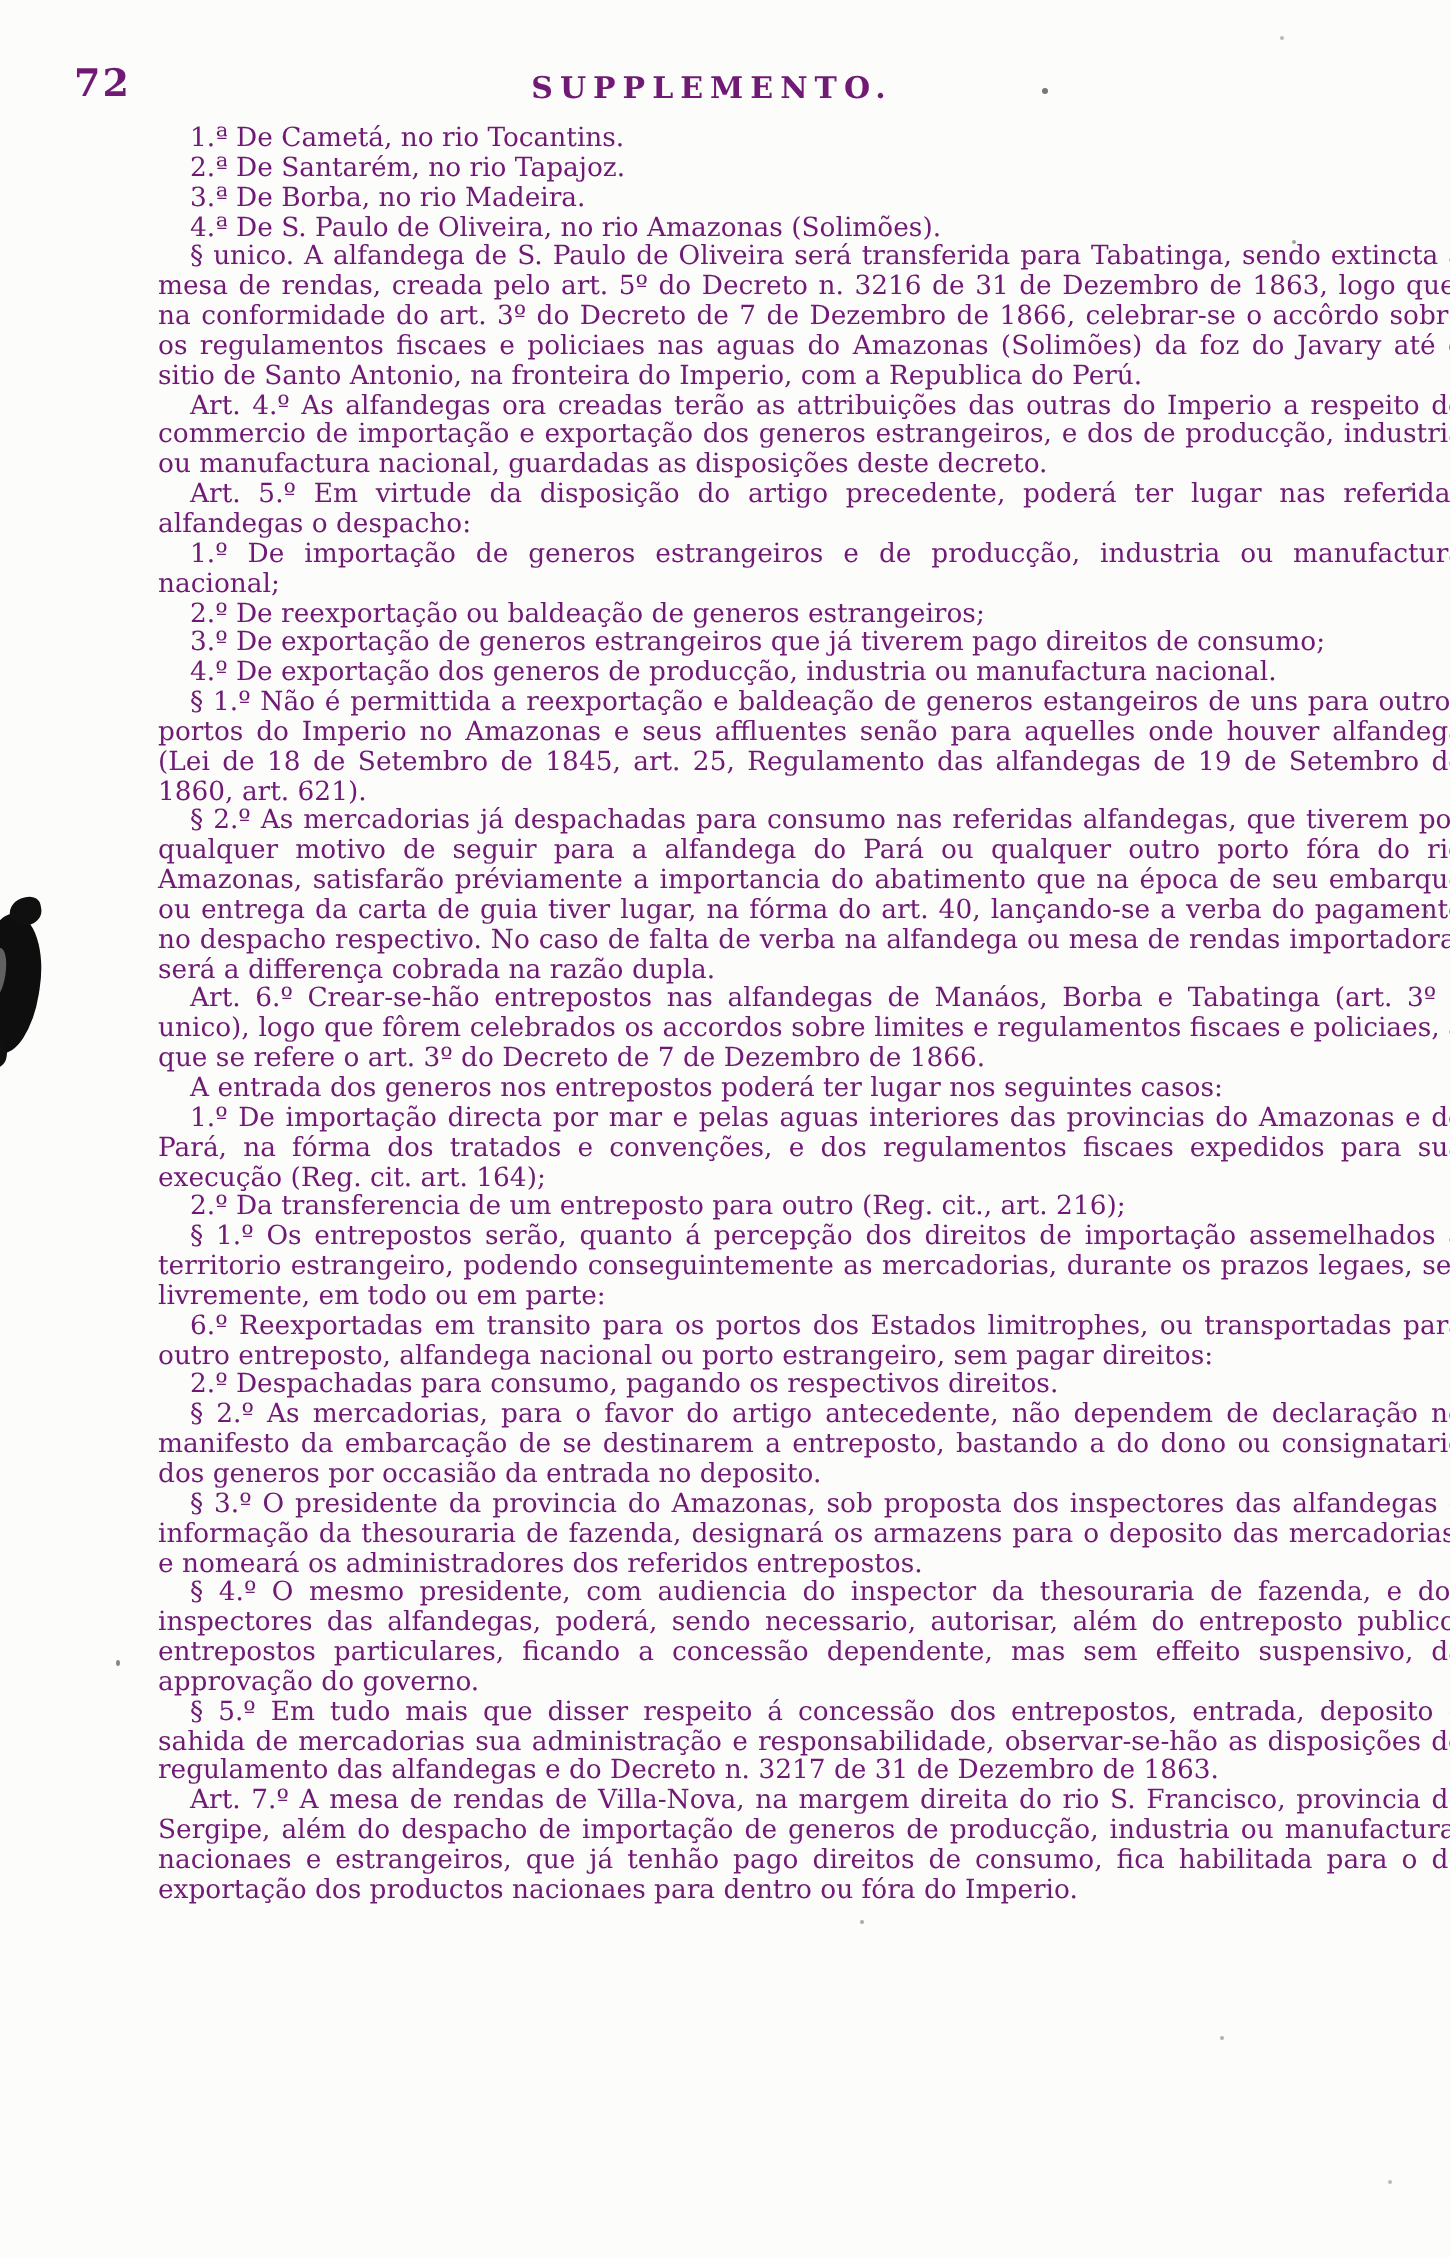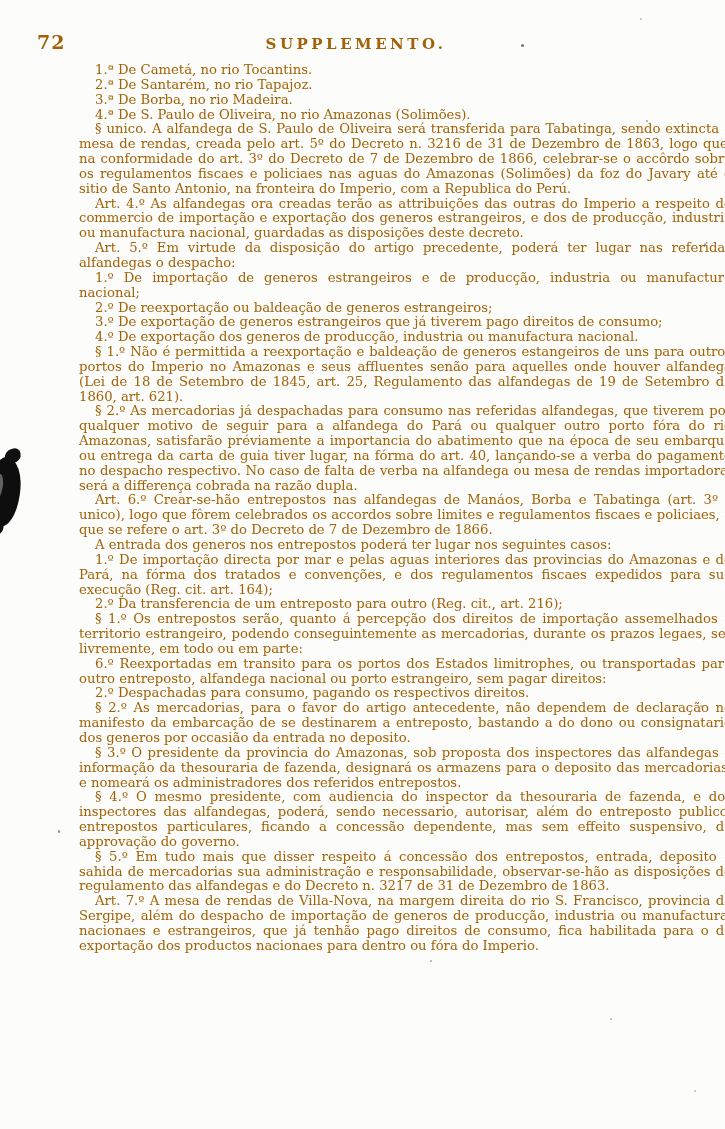--- a/index.html
+++ b/index.html
@@ -6,21 +6,21 @@
   body {
     width:725px; height:1129px;
     background:#e8e8e6;
     font-family:"DejaVu Serif", serif;
   }
   .page {
     position:relative;
     width:725px; height:1129px;
     background:#fcfcfa;
     overflow:hidden;
-    color:#a16207;
+    color:#701a75;
   }
   
   .header { position:absolute; top:30px; left:0; right:0; height:28px; }
   .page-number {
     position:absolute; left:37px; top:1px;
     font-size:19px; font-weight:bold; letter-spacing:1px;
   }
   .header-title {
     position:absolute; left:0; right:13px; top:5px;
     text-align:center;

